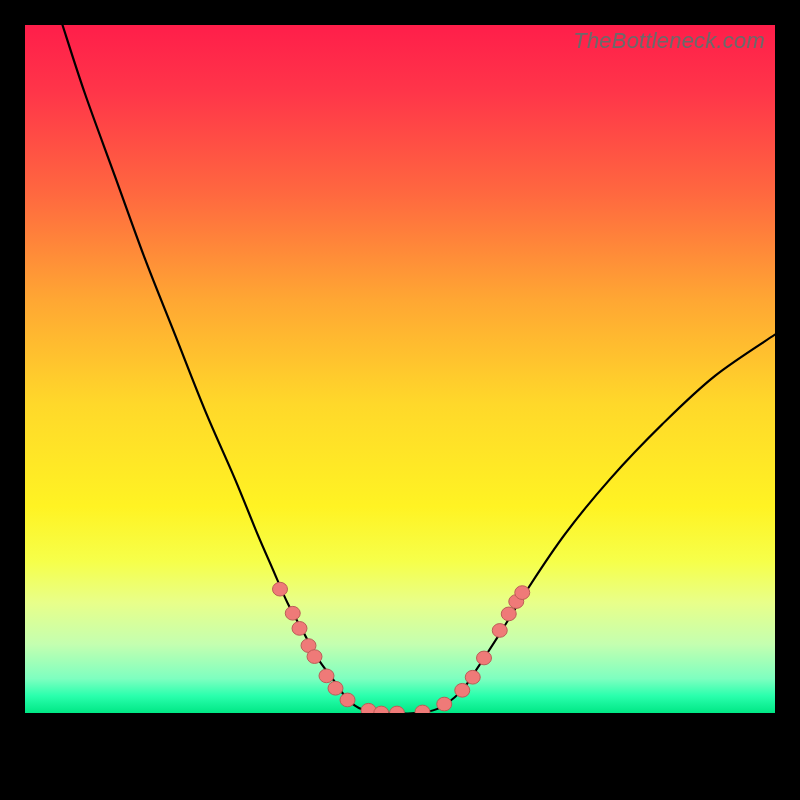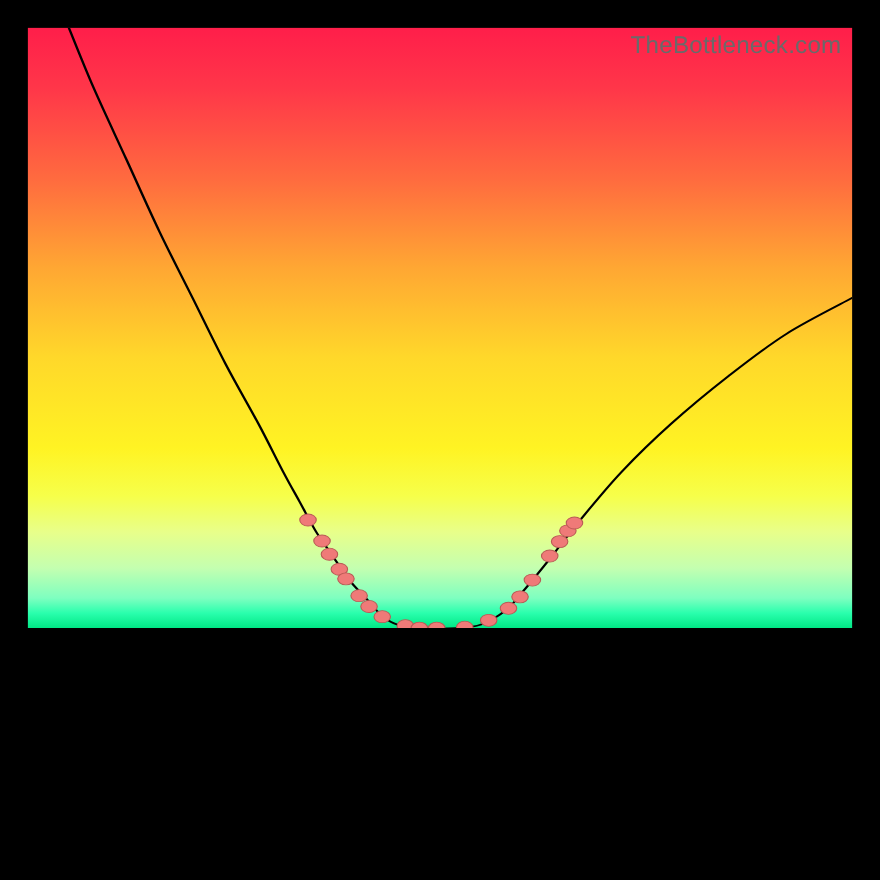--- a/index.html
+++ b/index.html
@@ -17,22 +17,23 @@
     top: 0;
     width: 800px;
     height: 800px;
     background: #000;
   }
   .plot {
     position: absolute;
     left: 25px;
     top: 25px;
     width: 750px;
-    height: 546px;
+    height: 688px;
     overflow: hidden;
+    font-style: italic;
   }
   .gradient {
     position: absolute;
     left: 0;
     top: 0;
     width: 100%;
     height: 100%;
   }
   .watermark {
     position: absolute;

